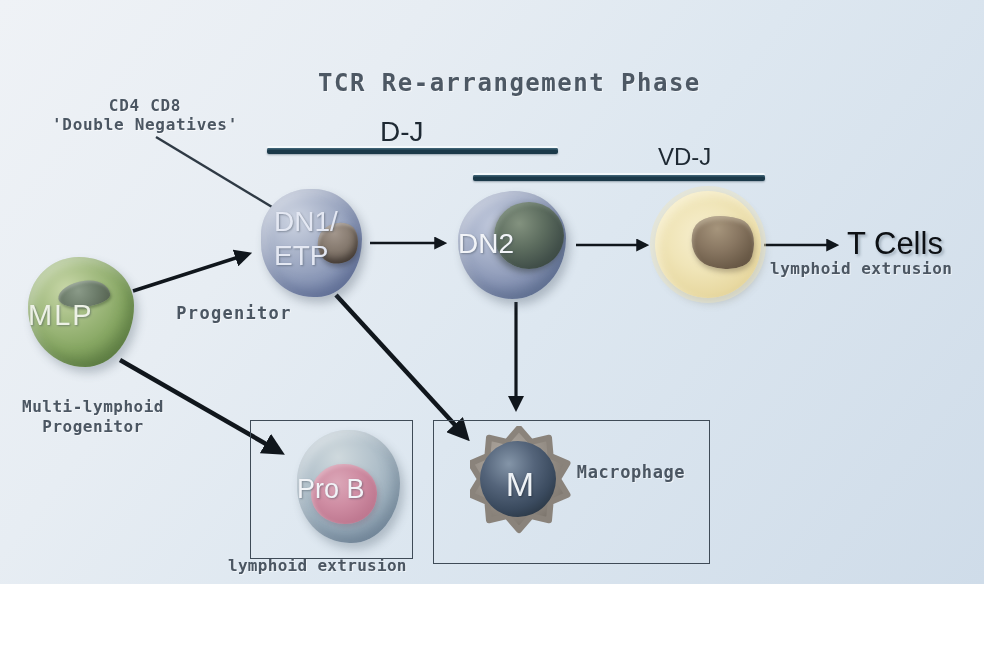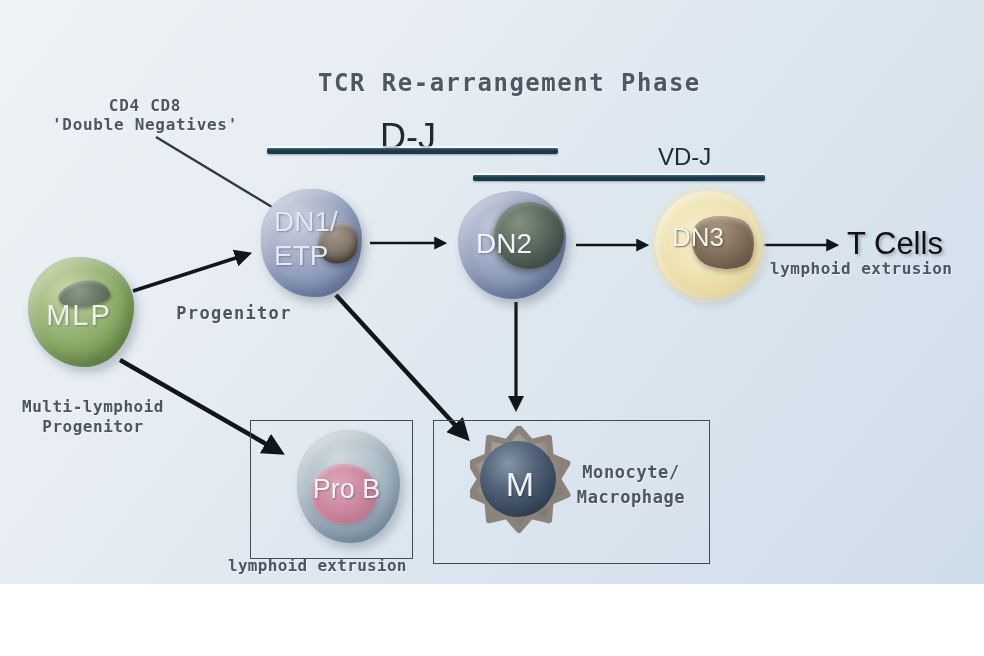--- a/index.html
+++ b/index.html
@@ -7,38 +7,38 @@
     position:relative;width:984px;height:584px;overflow:hidden;
     background:linear-gradient(128deg,#eff2f6 0%,#e7edf3 30%,#dde7f0 55%,#cfdce9 100%);
     font-family:"DejaVu Sans Mono","Liberation Mono",monospace;
   }
   .abs{position:absolute;}
   .mono{font-family:"DejaVu Sans Mono","Liberation Mono",monospace;font-weight:bold;color:#4b5662;
         text-shadow:1px 1px 0 rgba(255,255,255,.55);}
   .sans{font-family:"Liberation Sans","DejaVu Sans",sans-serif;}
   #title{left:318px;top:69px;font-size:24px;letter-spacing:1.5px;white-space:nowrap;color:#4d5864;}
   #cd4cd8{left:38px;top:96px;width:214px;text-align:center;font-size:16px;line-height:19px;letter-spacing:.7px;}
-  #dj-label{left:380px;top:116px;font-size:36px;color:#1e2933;}
+  #dj-label{left:380px;top:116px;font-size:28px;color:#1e2933;}
   #vdj-label{left:658px;top:143px;font-size:24px;color:#1e2933;}
   .phase-bar{height:6px;background:#1b3949;border-radius:2px;
              box-shadow:inset 0 1.5px 0 #3c6073, 0 -2px 0 rgba(250,253,255,.75), 0 1px 2px rgba(40,60,75,.4);}
   #dj-bar{left:267px;top:148px;width:291px;}
   #vdj-bar{left:473px;top:175px;width:292px;}
   #early-thymic{left:135px;top:302px;width:198px;text-align:center;font-size:17px;line-height:22px;letter-spacing:1.3px;}
   #multi-lymphoid{left:2px;top:397px;width:182px;text-align:center;font-size:16px;line-height:20px;letter-spacing:.5px;}
   #lymphoid-extrusion-left{left:228px;top:556px;font-size:16px;letter-spacing:.3px;white-space:nowrap;}
   #myeloid-extrusion{left:468px;top:561px;font-size:16px;letter-spacing:.6px;white-space:nowrap;}
   #monocyte{left:571px;top:460px;width:120px;text-align:center;font-size:17px;line-height:25px;letter-spacing:.6px;}
   #t-cells{left:847px;top:226px;font-size:31px;font-weight:400;color:#0d1014;white-space:nowrap;
            text-shadow:2px 2px 3px rgba(110,125,140,.55);}
   #lymphoid-extrusion-right{left:770px;top:259px;font-size:16px;letter-spacing:.5px;white-space:nowrap;}
 
   .cell{position:absolute;}
   .nucleus{position:absolute;}
-  .cell-label{position:absolute;left:0;right:4px;text-align:center;
+  .cell-label{position:absolute;left:0;right:4px;
               font-family:"Liberation Sans","DejaVu Sans",sans-serif;color:#f2f4f8;
               text-shadow:1px 1px 2px rgba(60,70,85,.45);}
   #mlp{left:28px;top:257px;width:106px;height:110px;
        border-radius:48% 52% 46% 54% / 46% 44% 56% 54%;
        background:radial-gradient(circle at 36% 30%,#c8d7a8 0%,#a2bb80 32%,#87a763 58%,#6d8d4d 82%,#627f45 100%);
        box-shadow:4px 6px 10px rgba(70,85,100,.3), inset -6px -8px 14px rgba(55,85,40,.35), inset 5px 6px 10px rgba(255,255,255,.35);}
   #mlp-nucleus{left:30px;top:24px;width:52px;height:26px;transform:rotate(-8deg);
        border-radius:55% 45% 50% 50% / 55% 65% 35% 45%;
        background:radial-gradient(circle at 40% 35%,#8a9a88 0%,#6d7d6b 50%,#525f4d 100%);
        box-shadow:inset 1px 2px 3px rgba(255,255,255,.25), 1px 2px 3px rgba(40,60,35,.4);}
@@ -141,21 +141,20 @@
     </div>
   </div>
 
   <div class="cell" id="dn2">
     <div class="nucleus" id="dn2-nucleus"></div>
     <div class="cell-label" id="dn2-label">DN2</div>
   </div>
 
   <div class="cell" id="dn3">
     <div class="nucleus" id="dn3-nucleus"></div>
-    <div class="cell-label" id="dn3-label">DN3</div>
   </div>
 
   <div class="cell" id="prob">
     <div class="nucleus" id="prob-nucleus"></div>
     <div class="cell-label" id="prob-label">Pro B</div>
   </div>
 
   <svg class="abs" id="m-cell-svg" width="106" height="110" viewBox="0 0 106 110">
     <defs>
       <radialGradient id="mbody" cx="40%" cy="33%" r="75%">
@@ -179,21 +178,20 @@
   <div class="abs mono" id="early-thymic">
     <div>Progenitor</div>
   </div>
 
   <div class="abs mono" id="multi-lymphoid">
     <div>Multi-lymphoid</div>
     <div>Progenitor</div>
   </div>
 
   <div class="abs mono" id="monocyte">
-    <div>Monocyte/</div>
     <div>Macrophage</div>
   </div>
 
   <div class="abs mono" id="lymphoid-extrusion-left">lymphoid extrusion</div>
 
   <div class="abs sans" id="t-cells">T Cells</div>
   <div class="abs mono" id="lymphoid-extrusion-right">lymphoid extrusion</div>
 
 </div>
 

